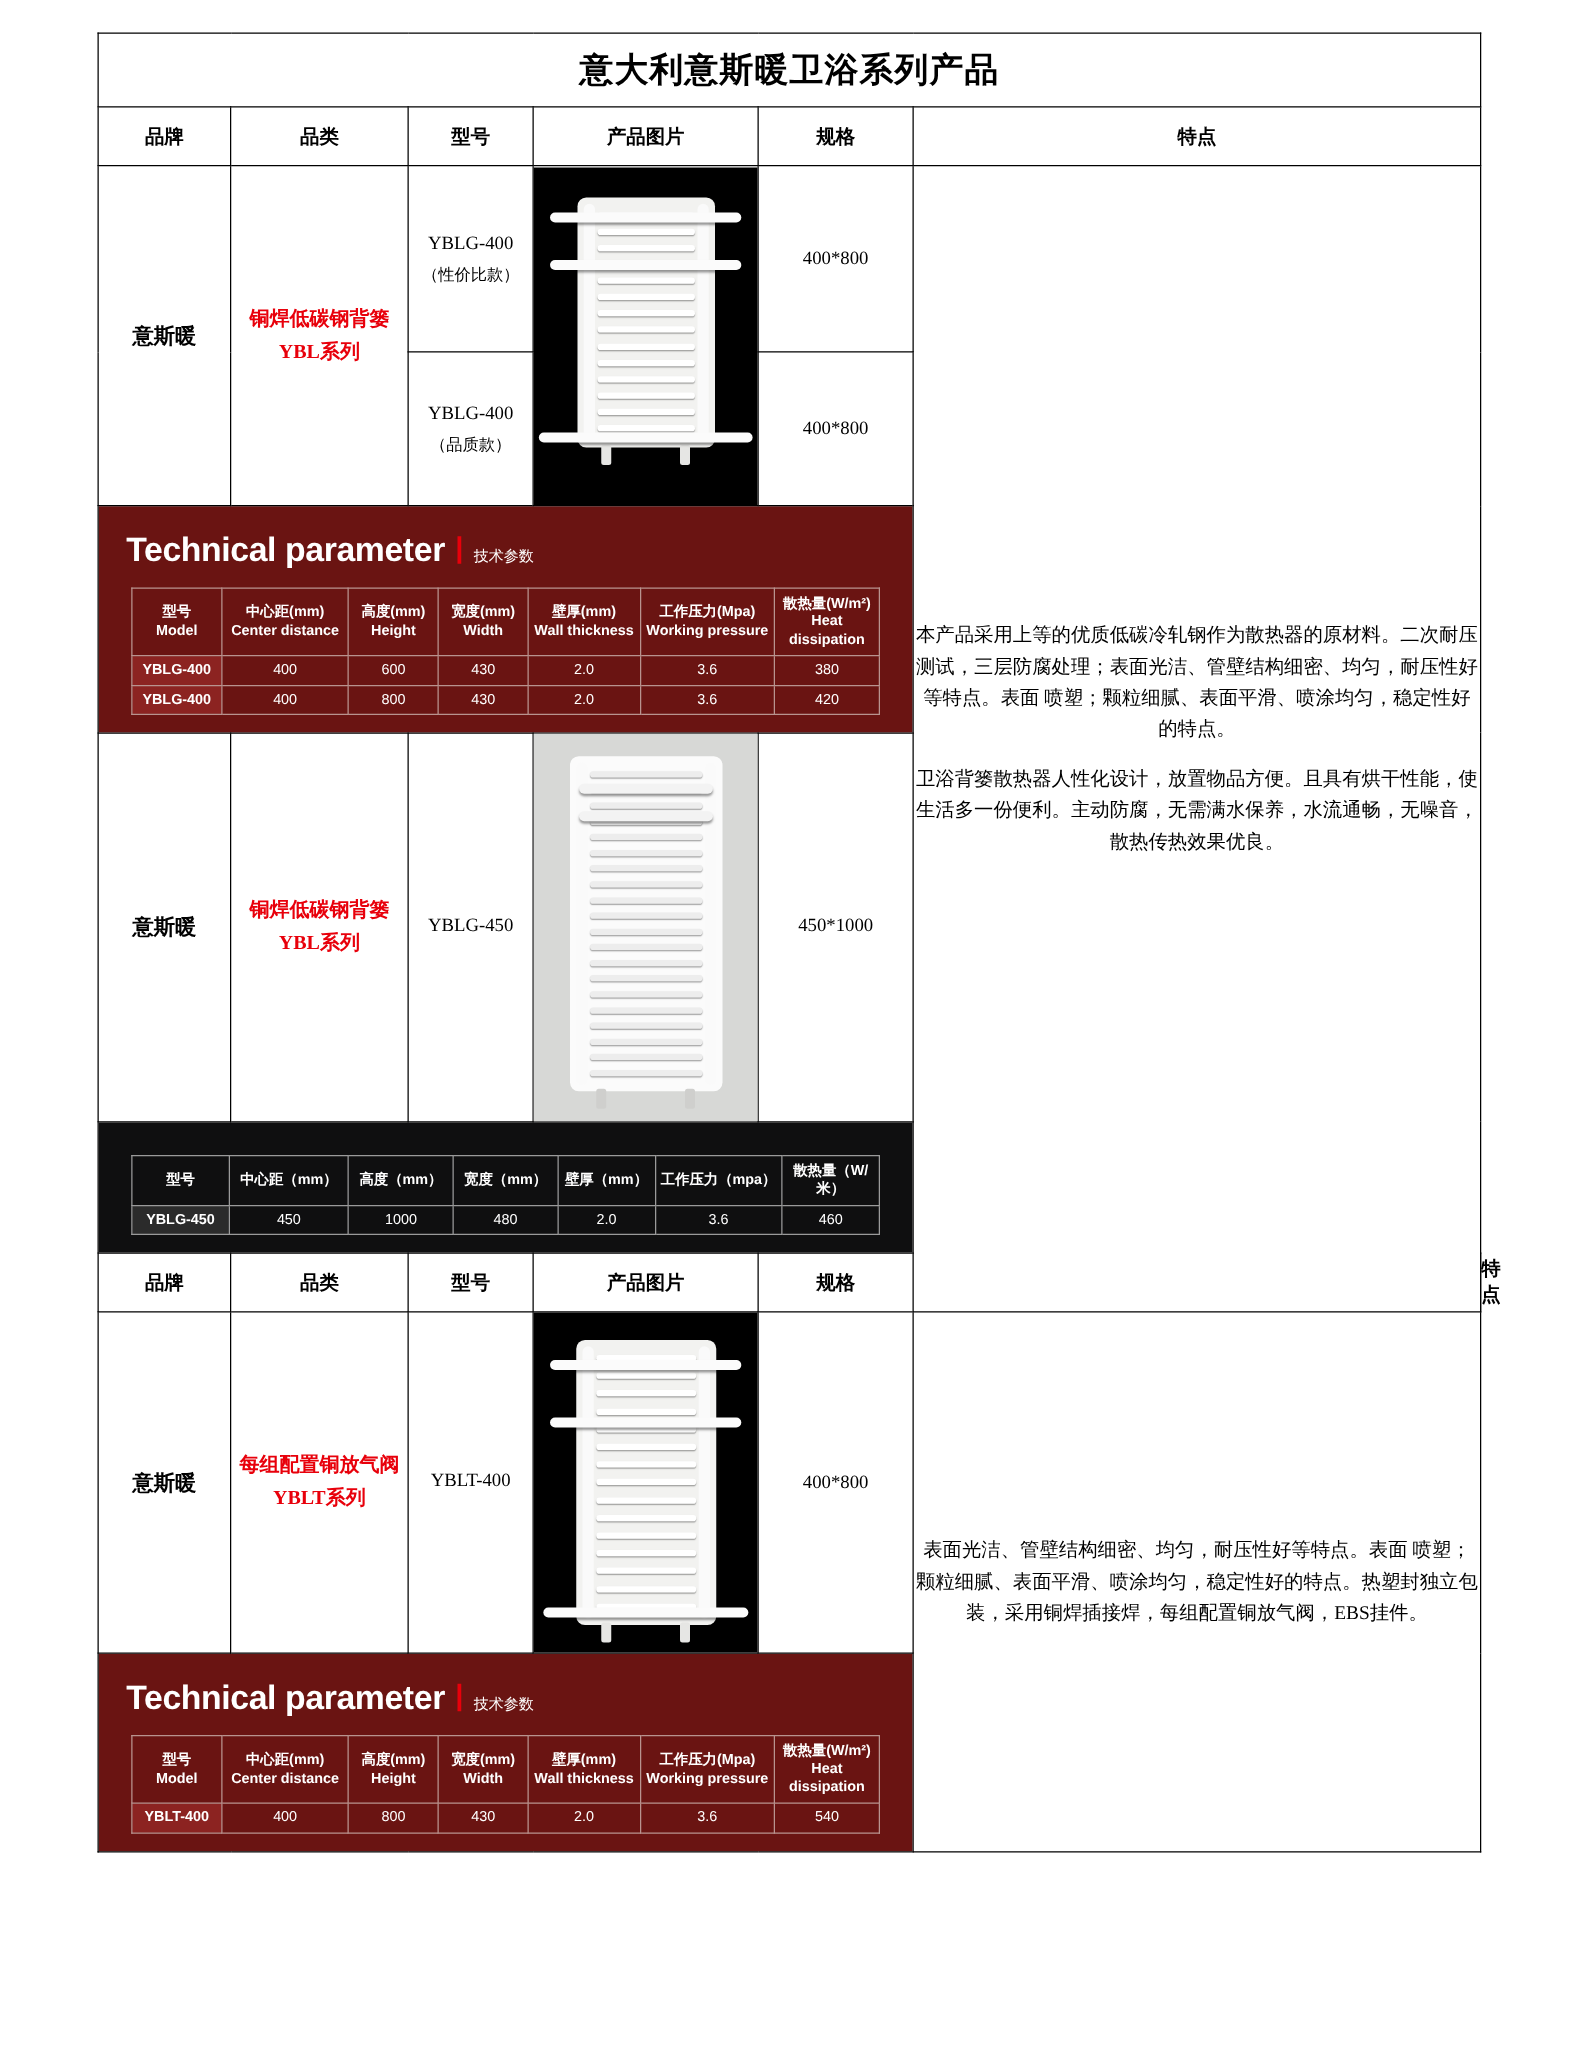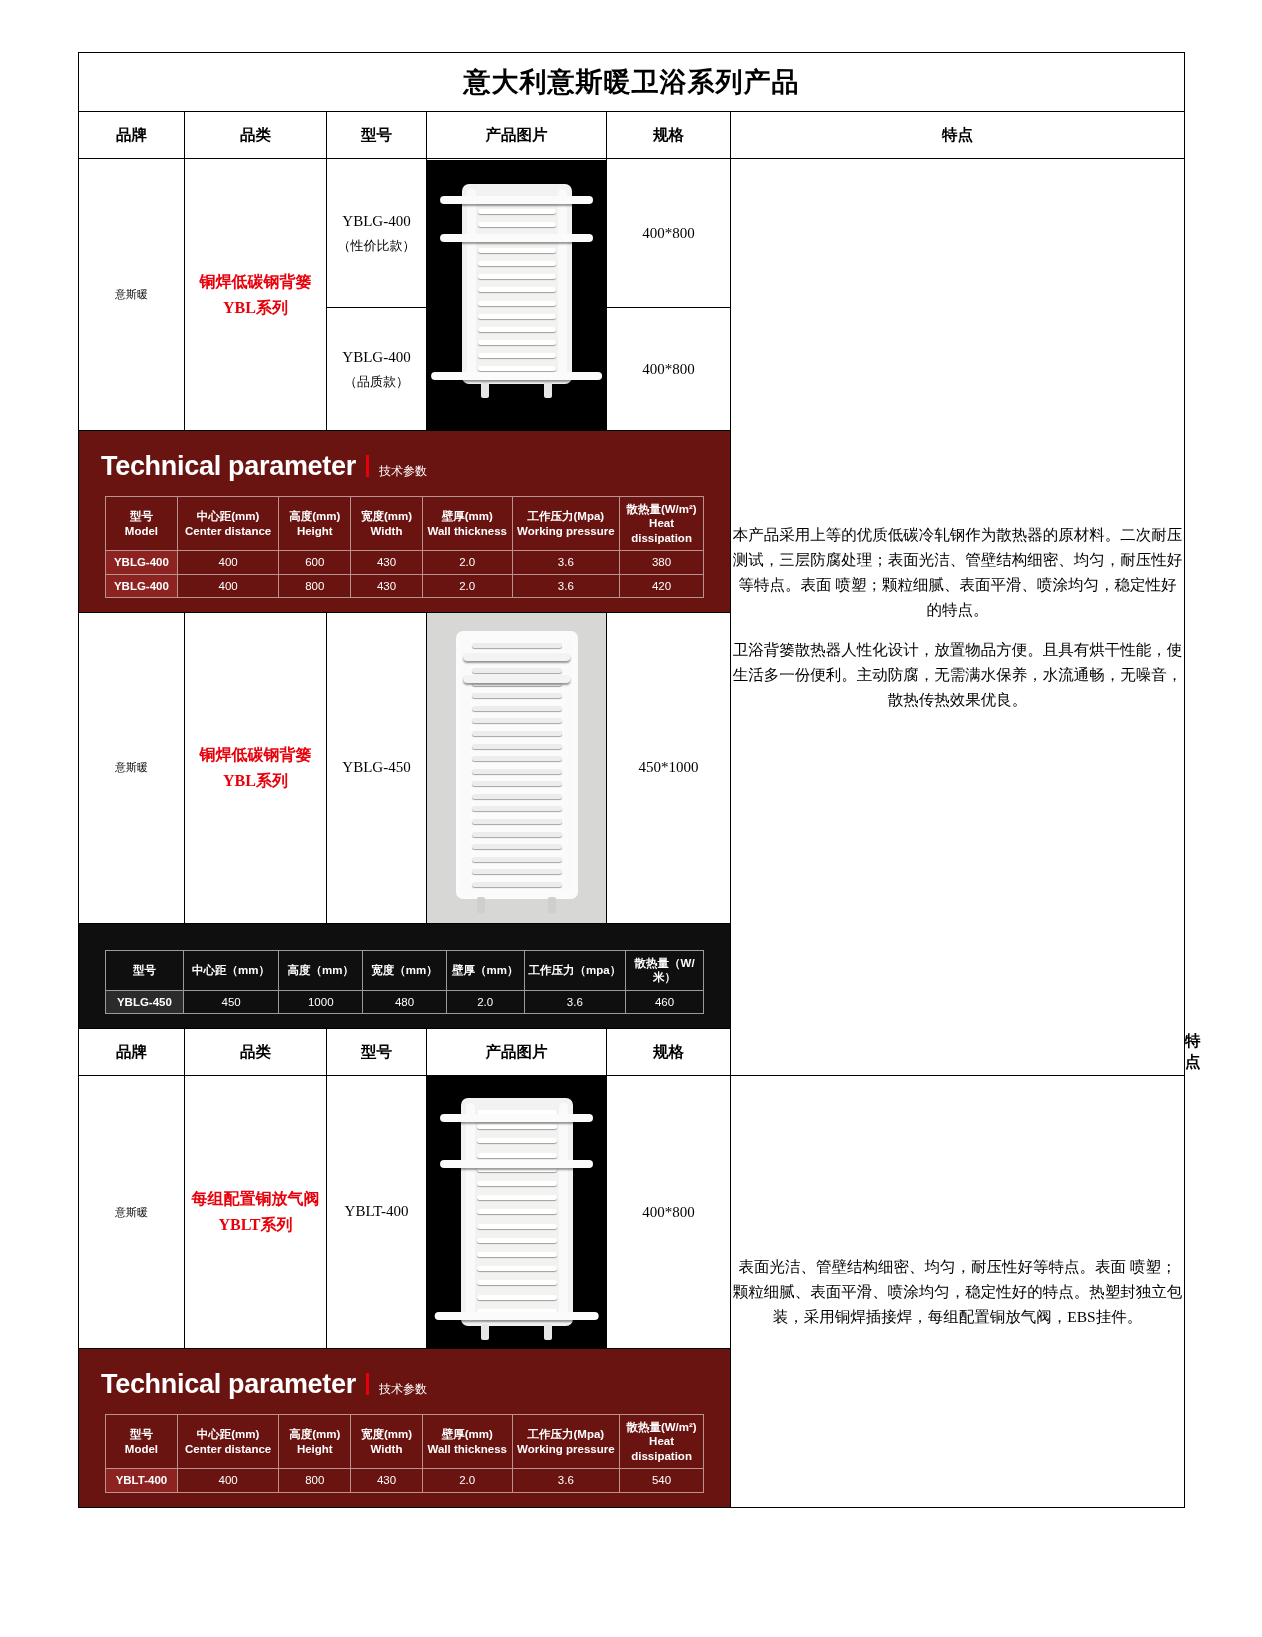--- a/index.html
+++ b/index.html
@@ -10,21 +10,21 @@
   body {
     width: 1262px;
     font-family: "Liberation Serif", "DejaVu Serif", serif;
     color: #000;
   }
   .page {
     position: relative;
     width: 1262px;
     min-height: 1637px;
     box-sizing: border-box;
-    padding: 52px 78px 0 78px;
+    padding: 26px 78px 0 78px;
   }
   table.main {
     width: 1106px;
     border-collapse: collapse;
     table-layout: fixed;
   }
   table.main td, table.main th {
     border: 1px solid #000;
     padding: 0;
     vertical-align: middle;
@@ -36,22 +36,22 @@
     font-weight: bold;
     letter-spacing: 1px;
     font-family: "Liberation Serif", "DejaVu Serif", serif;
   }
   .hdr {
     height: 46px;
     font-size: 15.5px;
     font-weight: bold;
   }
   .brand-cell {
-    font-size: 11px;
-    font-weight: normal;
+    font-size: 17px;
+    font-weight: bold;
   }
   .cat-cell {
     font-size: 16px;
     font-weight: bold;
     color: #e8000b;
     line-height: 1.6;
   }
   .model-cell {
     font-size: 15px;
     line-height: 1.7;

